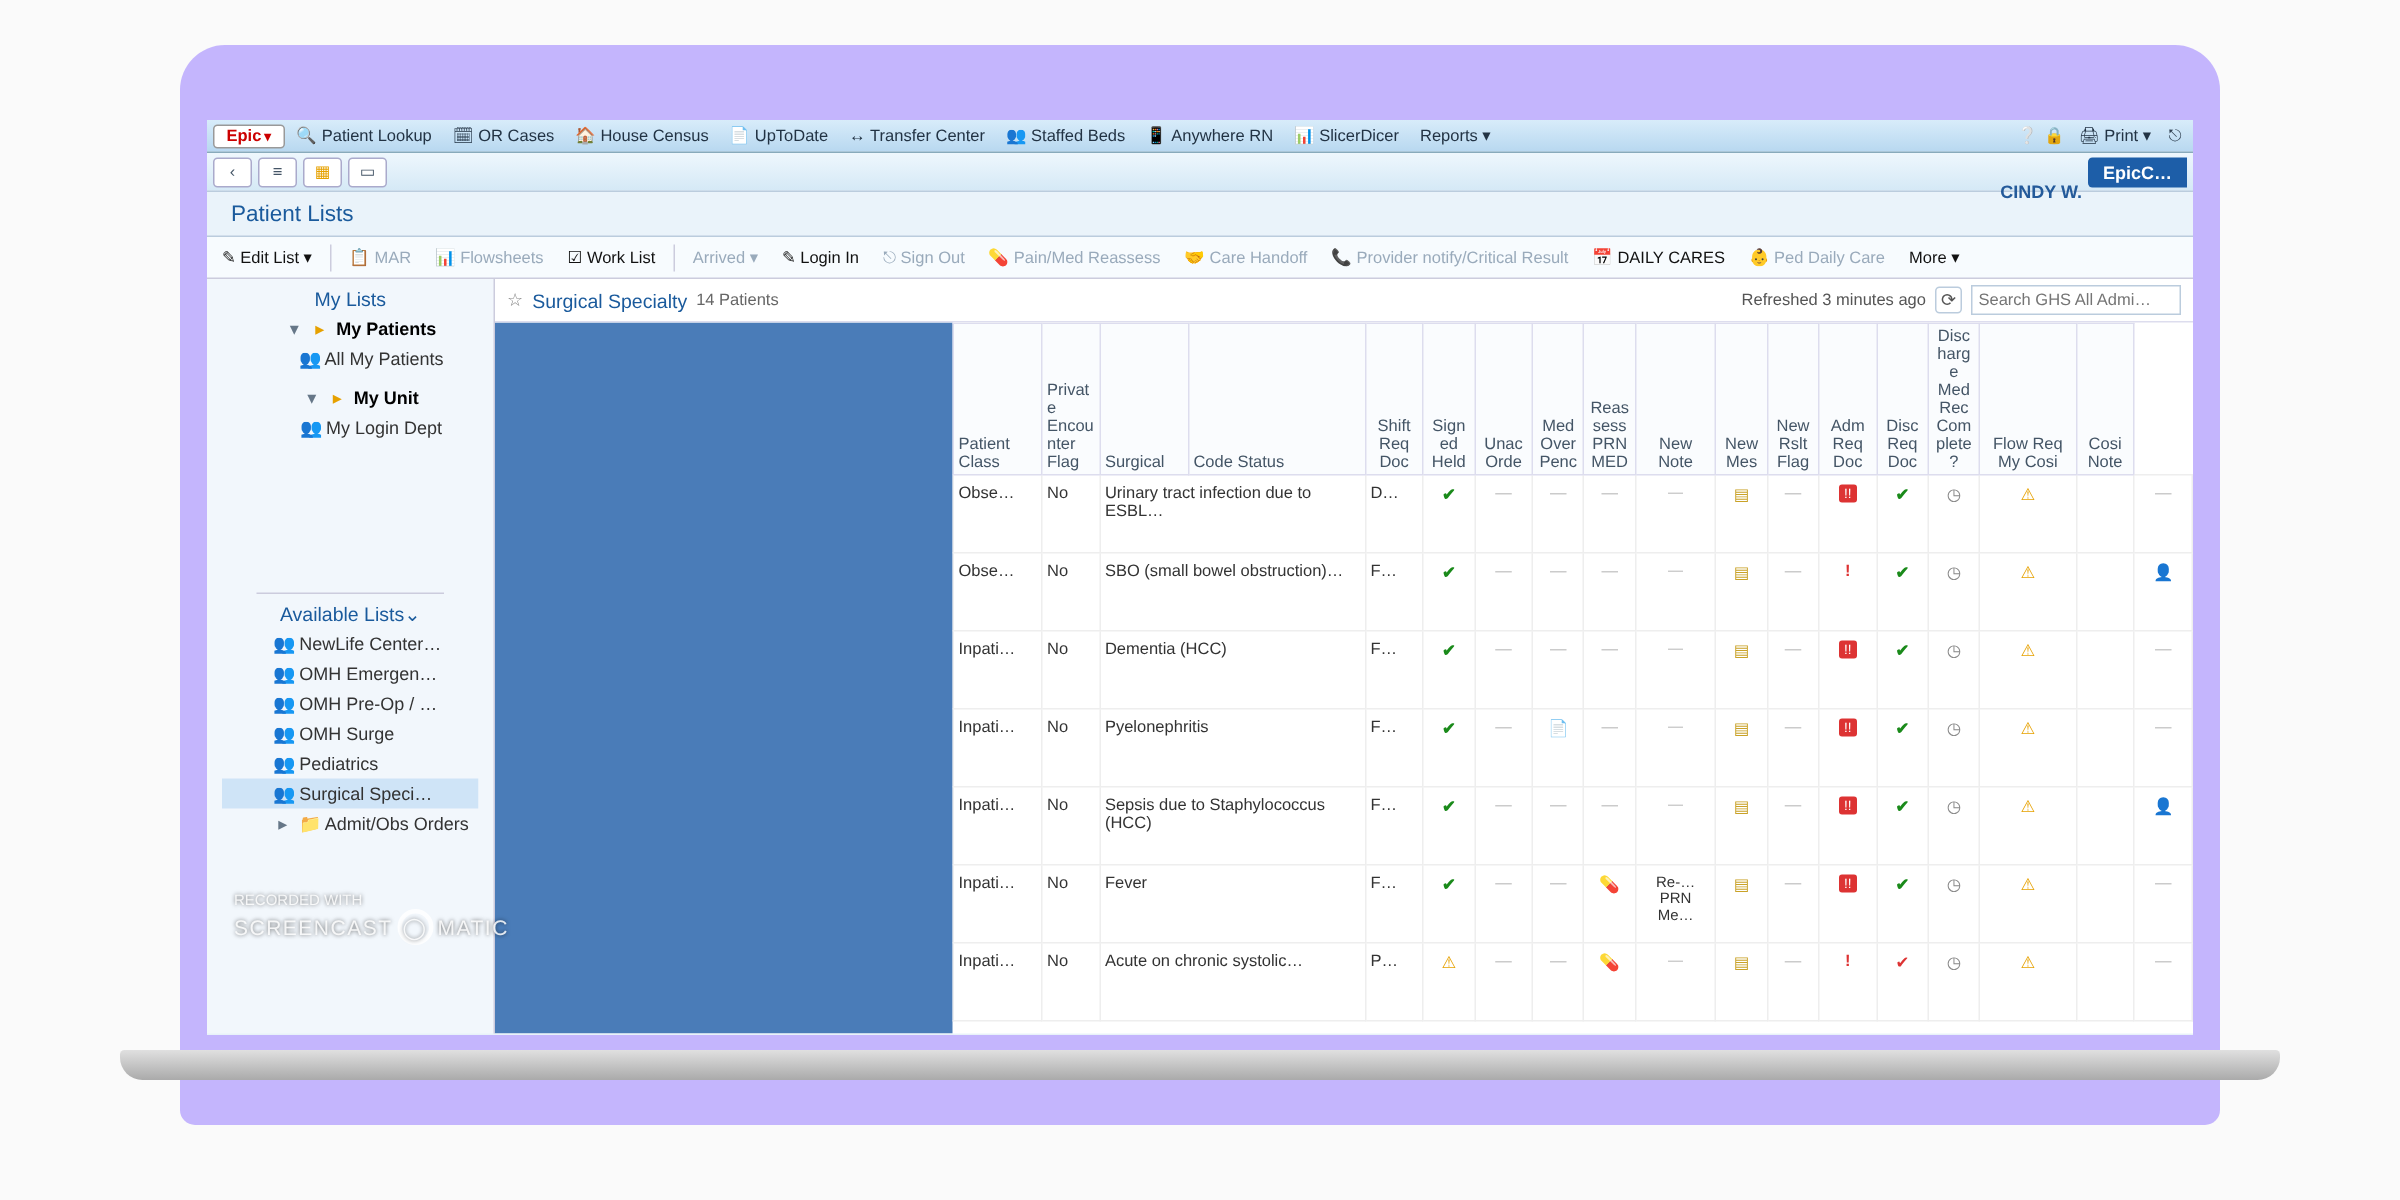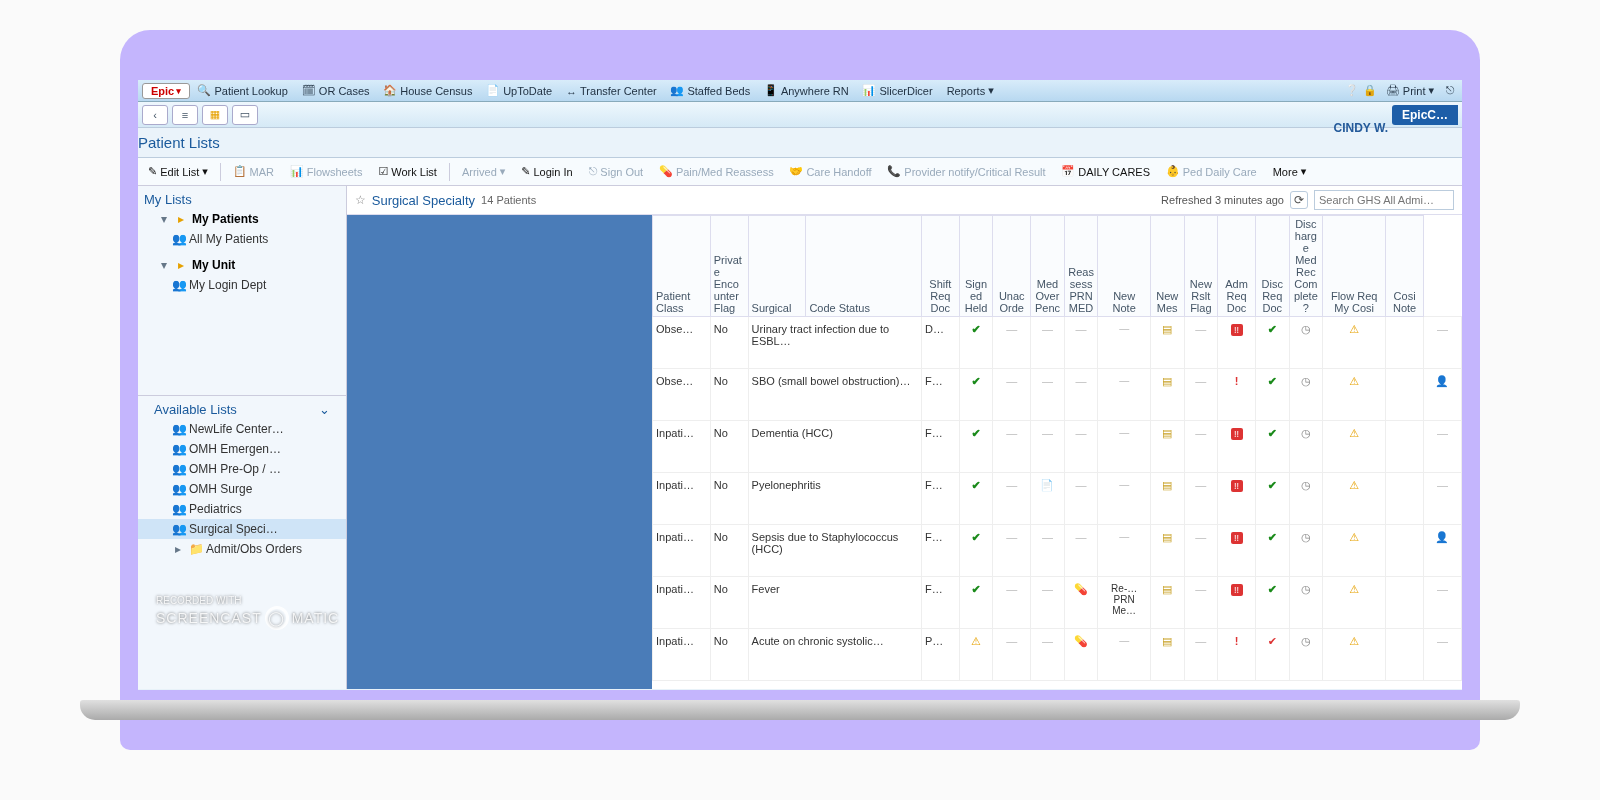--- a/index.html
+++ b/index.html
@@ -68,42 +68,43 @@
   border-radius: 3px; display: flex; align-items: center; justify-content: center;
   font-size: 11px; color: #456;
 }
 .row2 .spacer { flex: 1; }
 .row2 .username { color: #245a9a; font-weight: bold; font-size: 12px; margin-top: 26px; }
 .row2 .eptab {
   background: #1d5ea8; color: #fff; padding: 3px 10px;
   border-radius: 3px 0 0 3px; font-weight: bold;
 }
 .pagetitle {
-  padding: 6px 0; color: #1a5a9c; font-size: 15px;
+  padding: 6px 16px; color: #1a5a9c; font-size: 15px;
   background: #eaf3fa; border-bottom: 1px solid #bcd;
 }
 .actionbar {
   height: 28px; background: #f7fbfe; border-bottom: 1px solid #ccd;
   display: flex; align-items: center; padding: 0 4px; gap: 4px;
   font-size: 11px; overflow: hidden;
 }
 .actionbar .abtn {
   padding: 2px 6px; display: flex; align-items: center; gap: 3px;
   color: #456; border-radius: 3px; white-space: nowrap;
 }
 .actionbar .abtn.active { color: #111; }
 .actionbar .abtn.dim { color: #9ab; }
 .actionbar .divider { width: 1px; height: 18px; background: #ccd; margin: 0 2px; }
 .main {
   display: flex; height: calc(100% - 22px - 26px - 31px - 28px);
 }
 .sidebar {
-  width: 209px; background: #f2f7fc; border-right: 1px solid #ccd;
+  width: 192px; background: #f2f7fc; border-right: 1px solid #ccd;
   display: flex; flex-direction: column;
   font-size: 12px;
+  align-items: center;
 }
 .sidebar .secthead {
   color: #1a5a9c; padding: 6px 6px 2px; font-size: 13px;
 }
 .sidebar .collapse-head {
   display: flex; align-items: center; justify-content: space-between;
   color: #1a5a9c; padding: 6px 16px 2px; font-size: 13px;
   border-top: 1px solid #ccd;
 }
 .sidebar .item {

